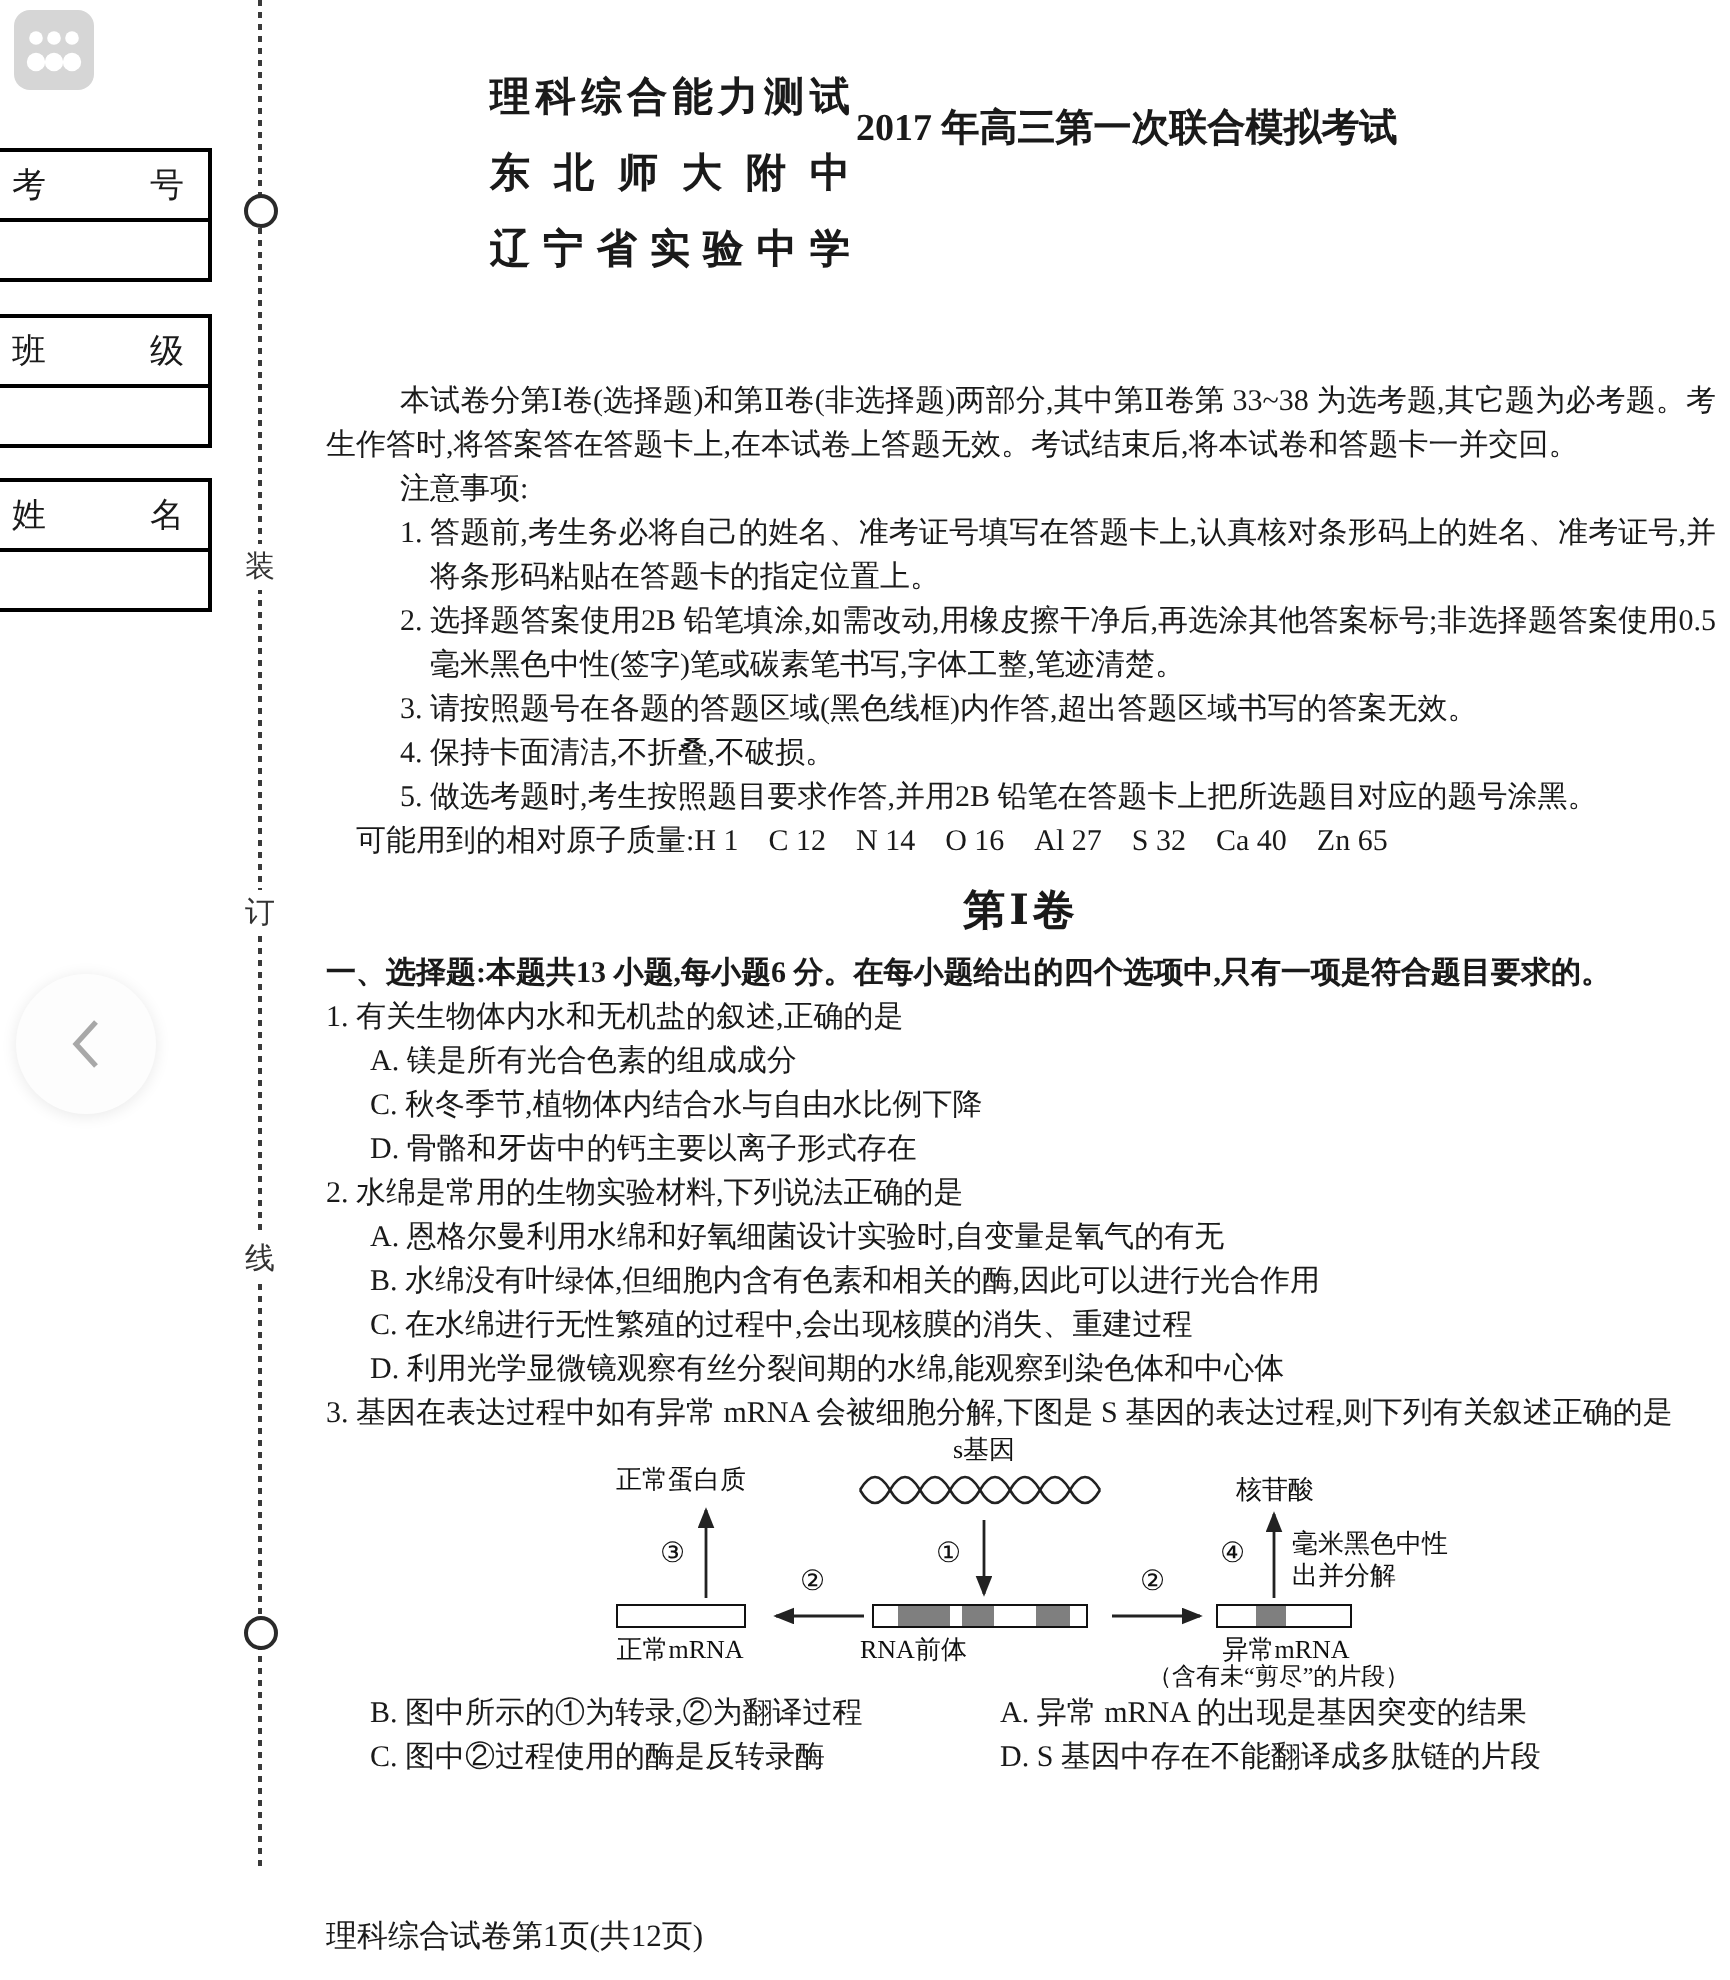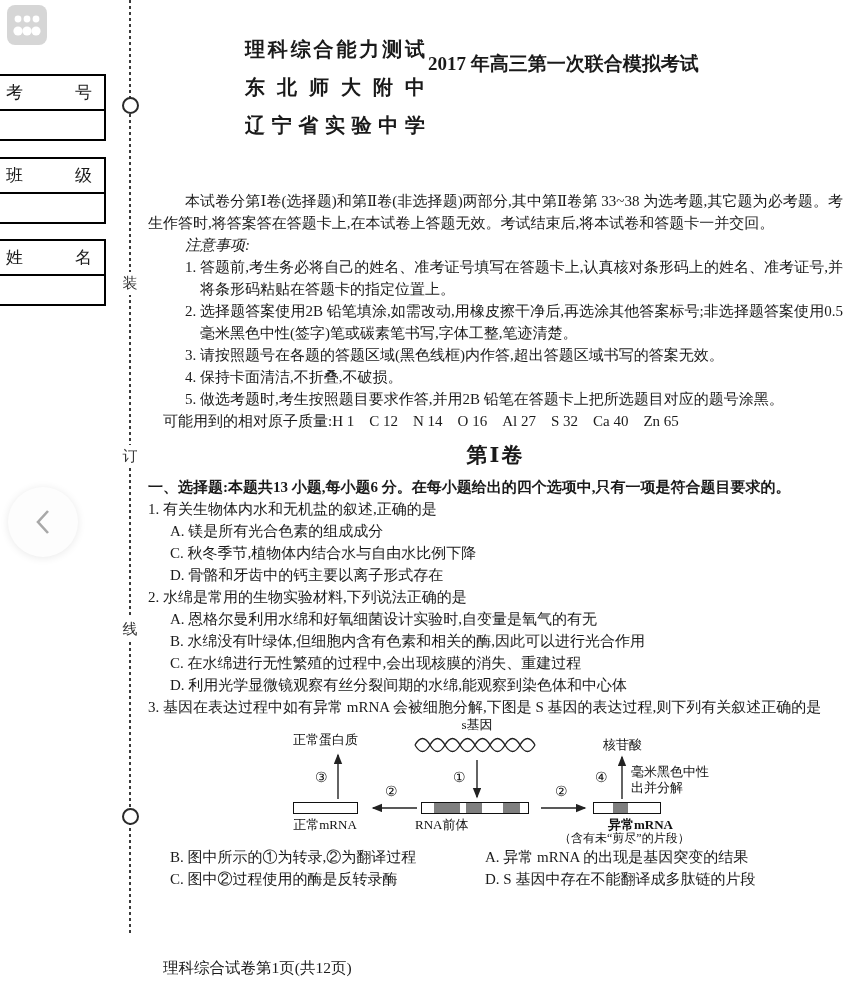--- a/index.html
+++ b/index.html
@@ -29,24 +29,24 @@
     background:#fdfdfd;box-shadow:0 1px 8px rgba(0,0,0,0.09);display:flex;align-items:center;
     justify-content:center;z-index:4;cursor:pointer;}
   
   .schools{position:absolute;left:245px;top:30px;width:180px;z-index:2;}
   .school-line{display:block;width:180px;font-size:20px;font-weight:bold;height:38px;
     line-height:38px;text-align:justify;text-align-last:justify;white-space:nowrap;}
   .exam-head{position:absolute;left:428px;top:40px;width:348px;text-align:left;z-index:2;margin-top:11px;}
   .exam-title{font-size:19px;font-weight:bold;white-space:nowrap;}
   .subject-title{font-size:31px;font-weight:bold;margin-top:11px;letter-spacing:1px;white-space:nowrap;}
   
-  .main{position:absolute;left:148px;top:190px;width:695px;font-size:15px;line-height:22px;
+  .main{position:absolute;left:163px;top:190px;width:695px;font-size:15px;line-height:22px;
     text-align:justify;z-index:2;}
   .intro-p{margin:0;text-indent:37px;}
-  .notes-title{padding-left:37px;font-style:italic;}
+  .notes-title{padding-left:37px;}
   .note{padding-left:52px;text-indent:-15px;}
   .atomic{padding-left:15px;}
   .section-title{text-align:center;text-align-last:center;font-size:21px;font-weight:bold;
     margin:8px 0 6px;letter-spacing:2px;line-height:30px;}
   .instructions{font-weight:bold;}
   .q-stem{padding-left:22px;text-indent:-22px;}
   .opt{padding-left:22px;}
   .options-grid{display:grid;grid-template-columns:315px auto;padding-left:22px;}
   
   .diagram{position:relative;width:460px;height:126px;margin-left:117px;margin-top:2px;font-size:13px;line-height:15px;}
@@ -183,21 +183,21 @@
       <div class="seg-w" style="width:8px;"></div>
     </div>
     <div class="bar" style="left:328px;width:68px;">
       <div class="seg-w" style="width:19px;"></div>
       <div class="seg-d" style="width:15px;"></div>
       <div class="seg-w" style="width:32px;"></div>
     </div>
 
     <div class="lbl" style="left:10px;top:97px;width:100px;text-align:center;">正常mRNA</div>
     <div class="lbl" style="left:150px;top:97px;width:120px;">RNA前体</div>
-    <div class="lbl" style="left:318px;top:97px;width:90px;text-align:right;font-weight:bold;">异常mRNA</div>
+    <div class="lbl" style="left:318px;top:97px;width:90px;text-align:center;">异常mRNA</div>
     <div class="lbl" style="left:294px;top:111px;width:160px;font-size:12px;">（含有未“剪尽”的片段）</div>
   </div>
 
   <div class="options-grid">
     <div>B. 图中所示的①为转录,②为翻译过程</div>
     <div>A. 异常 mRNA 的出现是基因突变的结果</div>
     <div>C. 图中②过程使用的酶是反转录酶</div>
     <div>D. S 基因中存在不能翻译成多肽链的片段</div>
   </div>
 </div>

